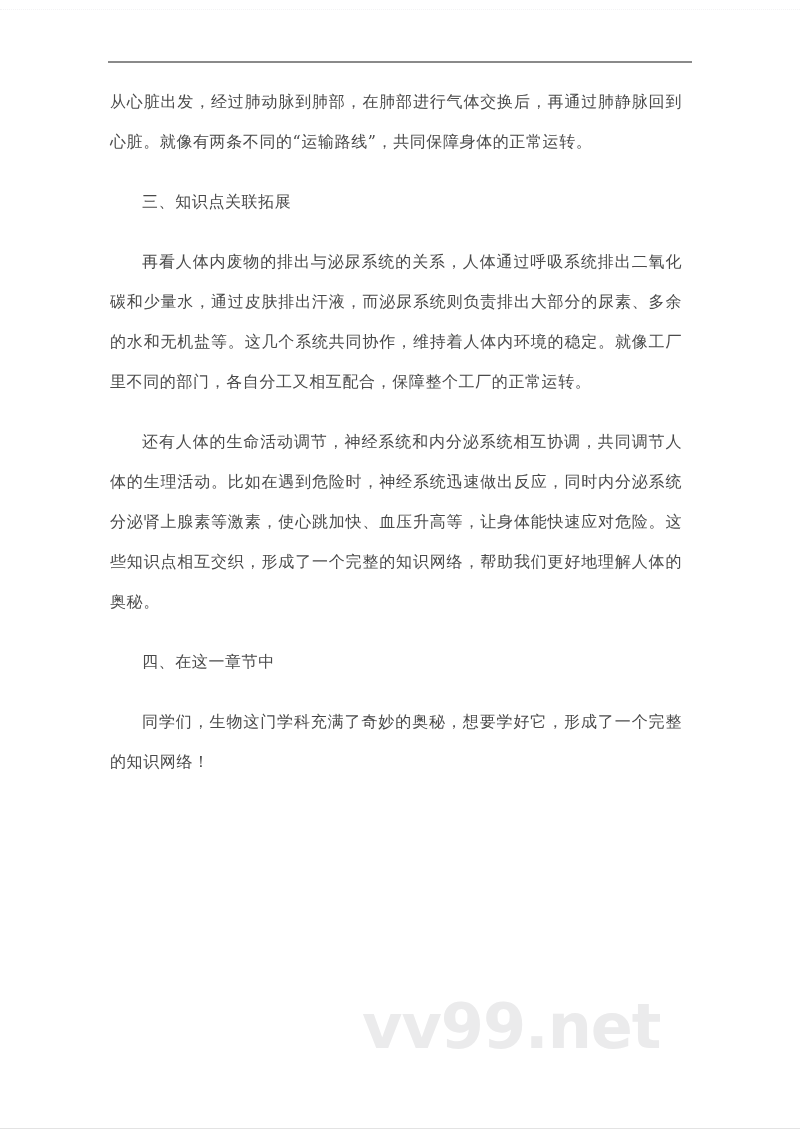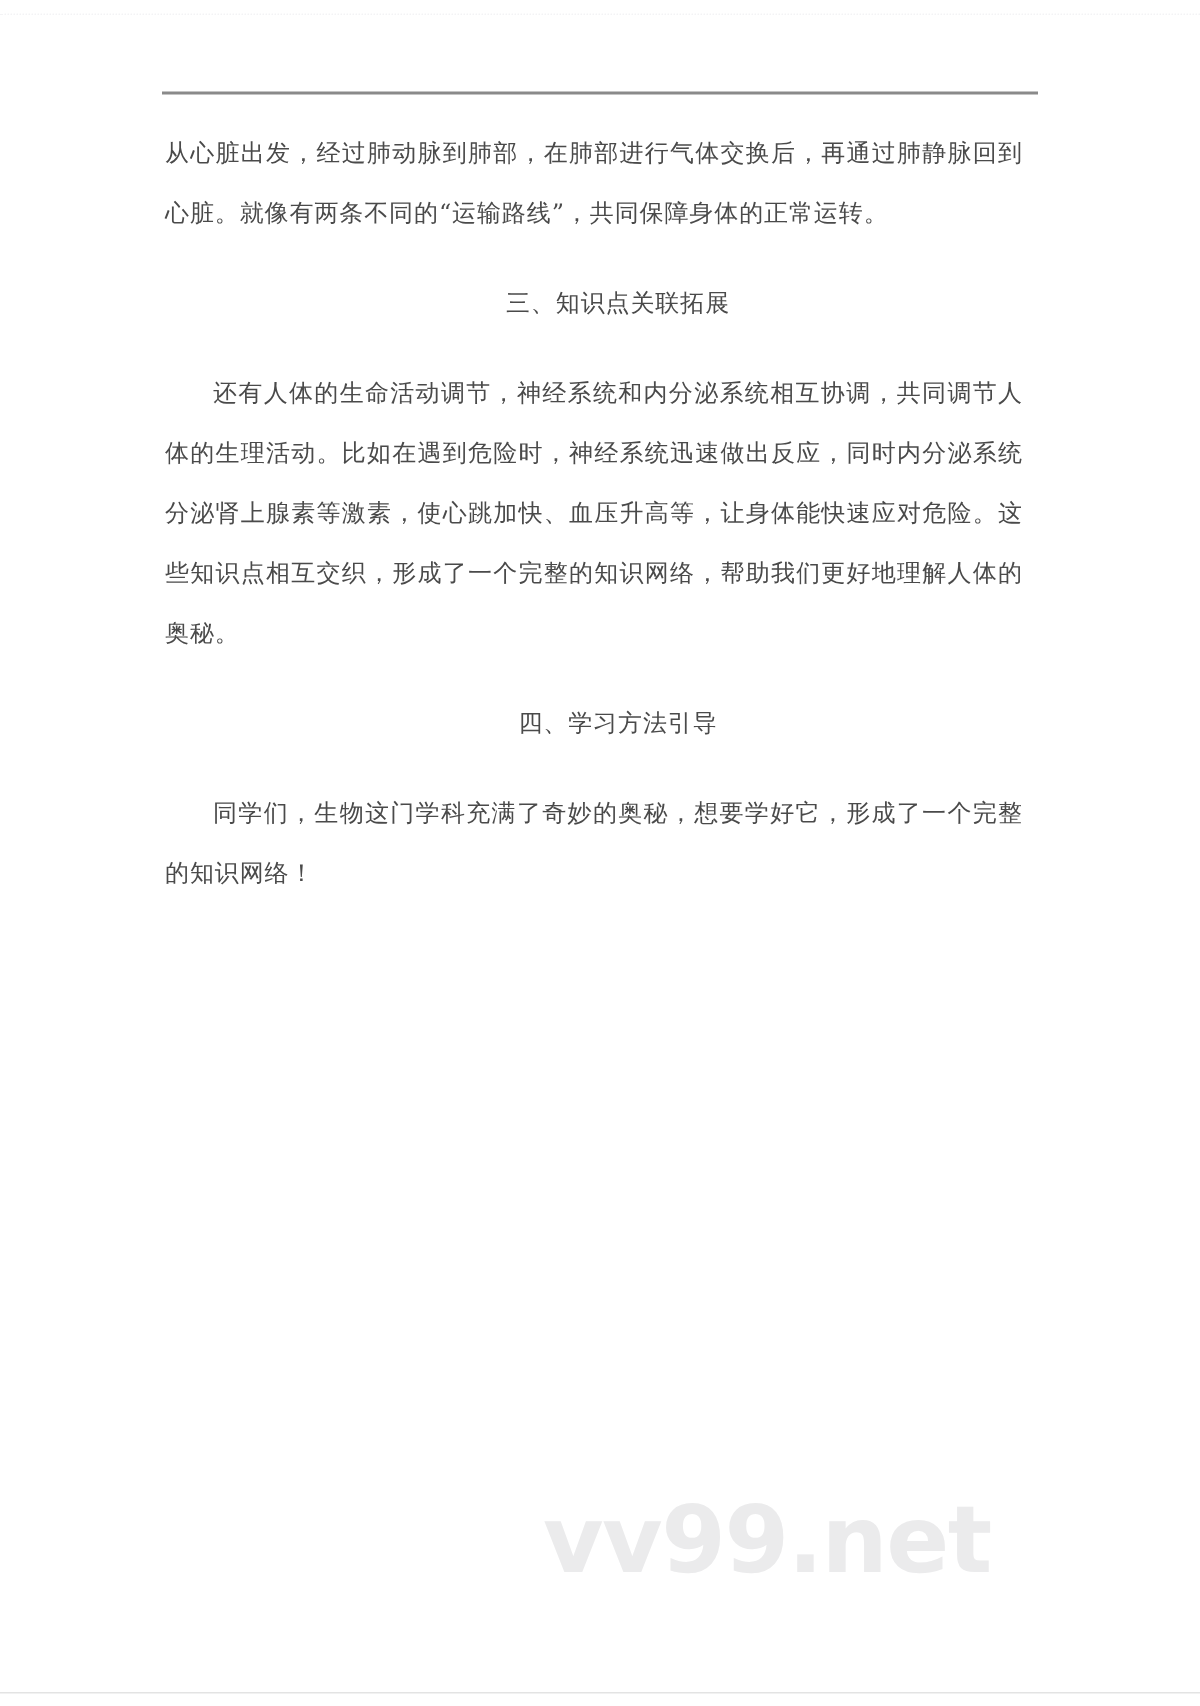--- a/index.html
+++ b/index.html
@@ -76,21 +76,21 @@
 
   
   .heading {
     margin: 0 0 20px 0;
     font-family: "DejaVu Serif", "Liberation Serif", serif;
     font-size: 16px;
     line-height: 40px;
     color: #4a4a4a;
     text-indent: 2em;
     letter-spacing: 0.6px;
-    text-align: center;
+    text-align: left;
     font-weight: normal;
   }
 
   
   .heading.before-gap {
     margin-top: 18px;
   }
 
   .watermark {
     position: absolute;
@@ -116,24 +116,25 @@
 
   <div class="header-rule"></div>
 
   <div class="content">
 
     <p class="para">从心脏出发，经过肺动脉到肺部，在肺部进行气体交换后，再通过肺静脉回到心脏。就像有两条不同的“运输路线”，共同保障身体的正常运转。</p>
 
     <h2 class="heading">三、知识点关联拓展</h2>
 
 
+    <p class="para indent">再看人体内废物的排出与泌尿系统的关系，人体通过呼吸系统排出二氧化碳和少量水，通过皮肤排出汗液，而泌尿系统则负责排出大部分的尿素、多余的水和无机盐等。这几个系统共同协作，维持着人体内环境的稳定。就像工厂里不同的部门，各自分工又相互配合，保障整个工厂的正常运转。</p>
 
     <p class="para indent">还有人体的生命活动调节，神经系统和内分泌系统相互协调，共同调节人体的生理活动。比如在遇到危险时，神经系统迅速做出反应，同时内分泌系统分泌肾上腺素等激素，使心跳加快、血压升高等，让身体能快速应对危险。这些知识点相互交织，形成了一个完整的知识网络，帮助我们更好地理解人体的奥秘。</p>
 
-    <h2 class="heading before-gap">四、学习方法引导</h2>
+    <h2 class="heading before-gap">四、在这一章节中</h2>
 
     <p class="para indent">同学们，生物这门学科充满了奇妙的奥秘，想要学好它，形成了一个完整的知识网络！</p>
 
   </div>
 
   <div class="watermark">vv99.net</div>
 
   <div class="page-bottom-edge"></div>
 
 </div>

